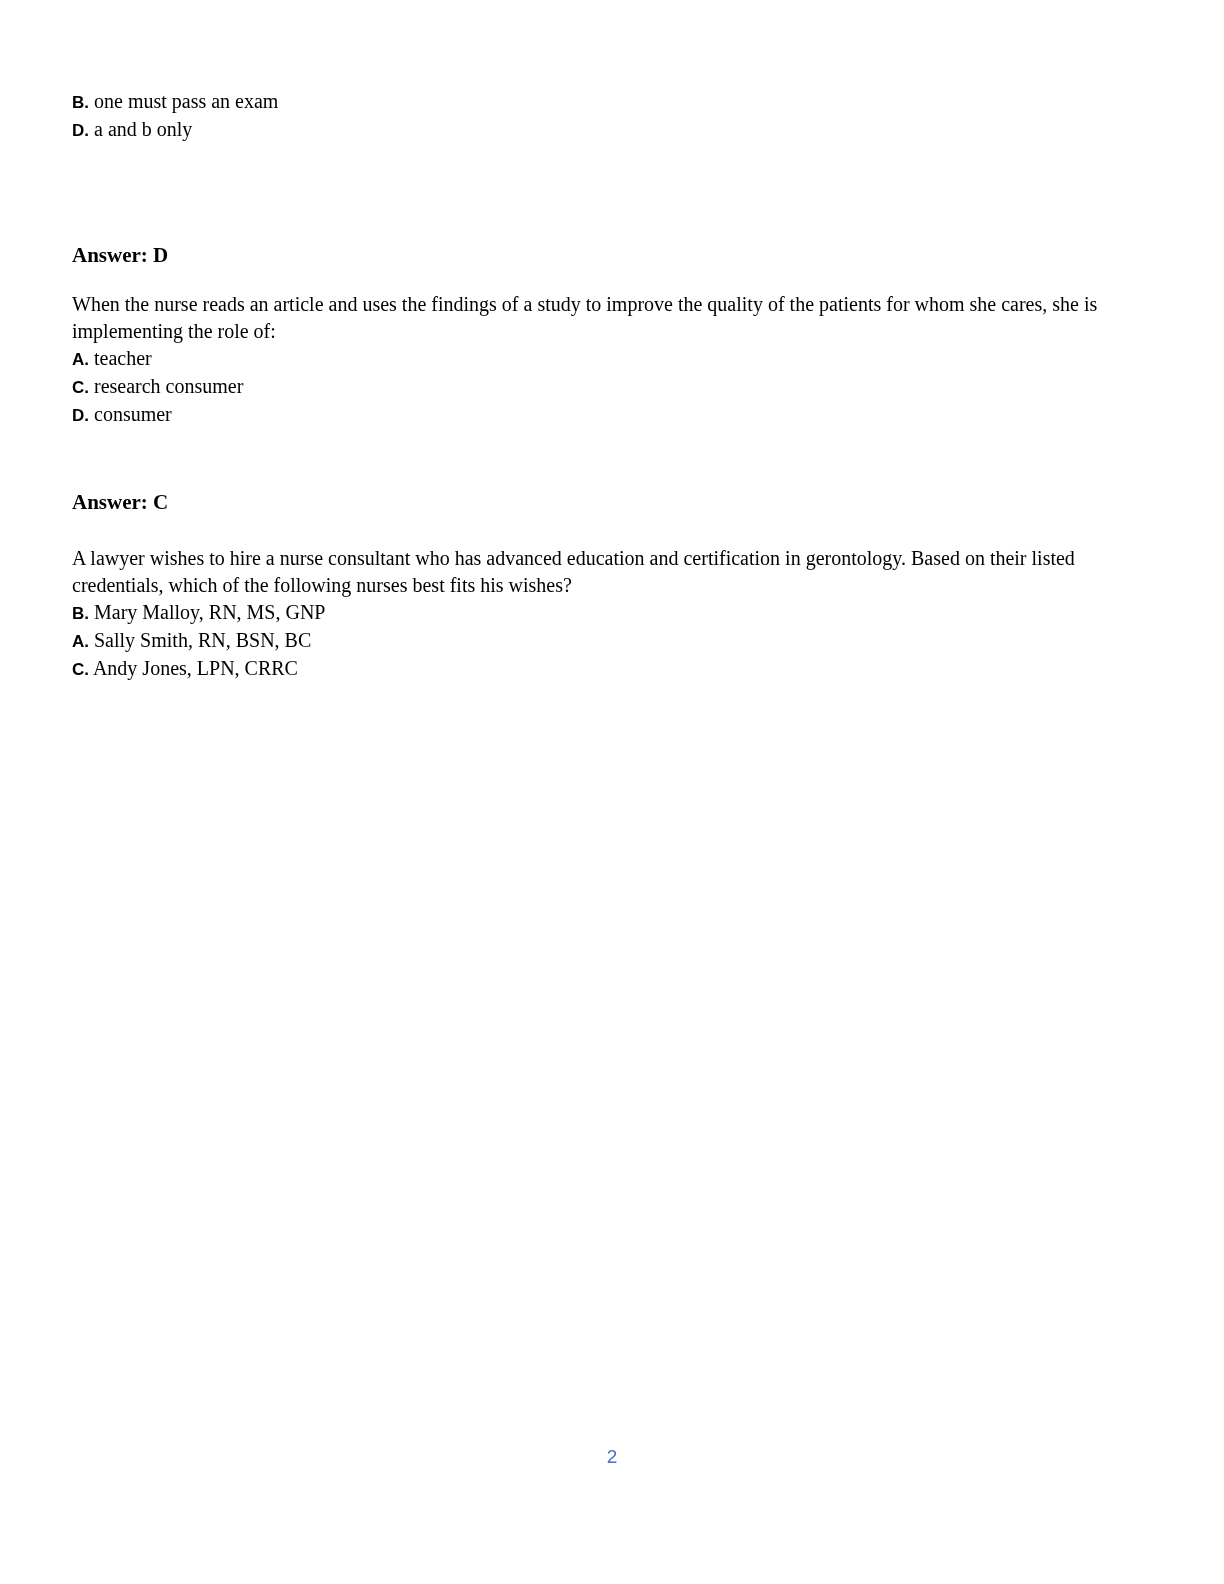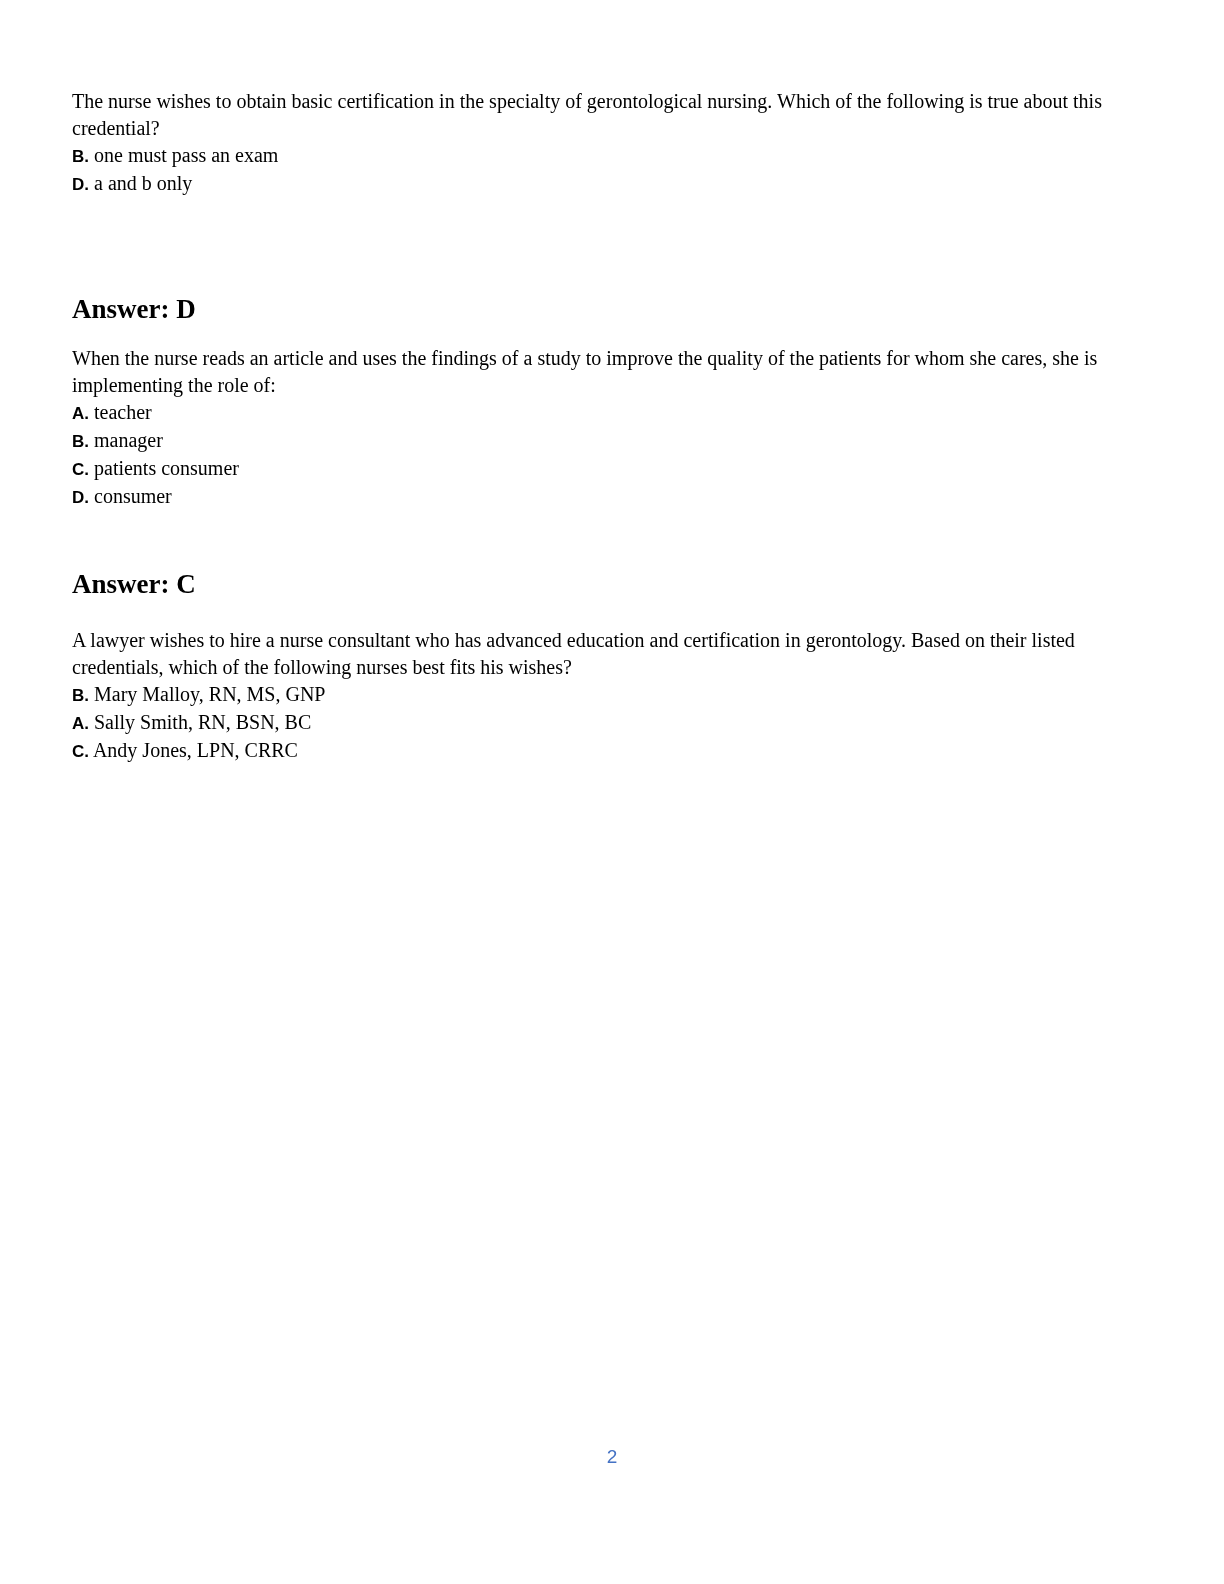--- a/index.html
+++ b/index.html
@@ -33,21 +33,21 @@
     white-space: nowrap;
   }
   .opt-letter {
     font-family: "Liberation Sans", sans-serif;
     font-weight: bold;
     font-size: 17px;
   }
   .answer-label {
     margin: 0;
     font-weight: bold;
-    font-size: 27px;
+    font-size: 21px;
     line-height: 27px;
   }
   .answer-1 { margin-top: 98px; }
   .question-2 { margin-top: 22px; }
   .answer-2 { margin-top: 60px; }
   .question-3 { margin-top: 29px; }
   .footer {
     position: absolute;
     top: 1446px;
     left: 0;
@@ -60,46 +60,41 @@
     color: #4472C4;
   }
 </style>
 </head>
 <body>
 
 <div class="page">
   <div class="content">
 
     <section class="question question-1">
-      <p class="q-text">The nurse wishes to obtain basic certification in the specialty of gerontological nursing. Which of the following is true about this credential?</p>
       <div class="option">
         <span class="opt-letter">B.</span>
         <span class="opt-text">one must pass an exam</span>
       </div>
       <div class="option">
         <span class="opt-letter">D.</span>
         <span class="opt-text">a and b only</span>
       </div>
     </section>
 
     <p class="answer-label answer-1">Answer: D</p>
 
     <section class="question question-2">
       <p class="q-text">When the nurse reads an article and uses the findings of a study to improve the quality of the patients for whom she cares, she is implementing the role of:</p>
       <div class="option">
         <span class="opt-letter">A.</span>
         <span class="opt-text">teacher</span>
       </div>
       <div class="option">
-        <span class="opt-letter">B.</span>
-        <span class="opt-text">manager</span>
-      </div>
-      <div class="option">
         <span class="opt-letter">C.</span>
-        <span class="opt-text">patients consumer</span>
+        <span class="opt-text">research consumer</span>
       </div>
       <div class="option">
         <span class="opt-letter">D.</span>
         <span class="opt-text">consumer</span>
       </div>
     </section>
 
     <p class="answer-label answer-2">Answer: C</p>
 
     <section class="question question-3">

